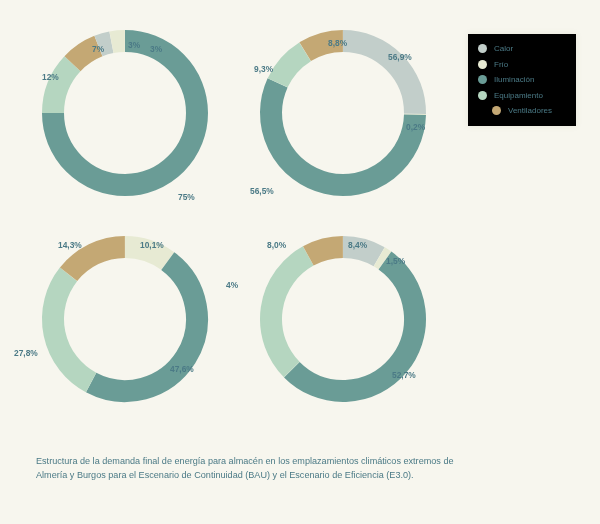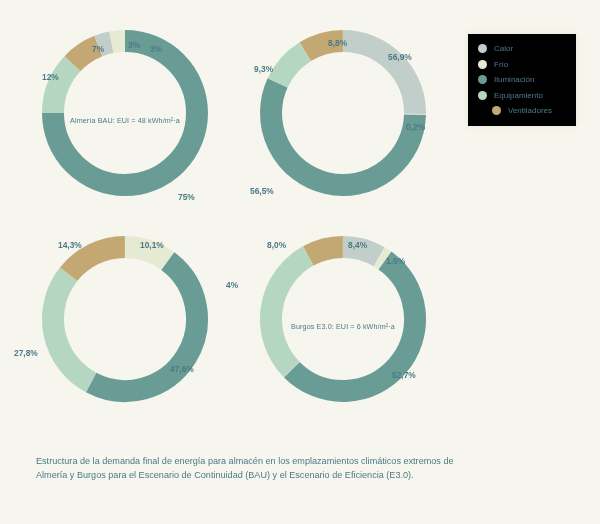--- a/index.html
+++ b/index.html
@@ -62,21 +62,20 @@
 <div class="charts-area">
 
   <div class="donut-wrap tl">
     <svg class="donut-svg" viewBox="0 0 230 215">
         <path d="M 115 29 A 72 72 0 1 1 43.00008099998482 101.10799995950002" fill="none" stroke="#6a9c96" stroke-width="22"></path>
         <path d="M 43 101.00000000000001 A 72 72 0 0 1 62.440386812389974 51.79139240367788" fill="none" stroke="#b5d6c0" stroke-width="22"></path>
         <path d="M 62.51425882565837 51.712608373134415 A 72 72 0 0 1 88.39464620196638 34.09592576470803" fill="none" stroke="#c4a874" stroke-width="22"></path>
         <path d="M 88.4950322067032 34.05609301604589 A 72 72 0 0 1 101.40247354441539 30.29563468717312" fill="none" stroke="#c2ceca" stroke-width="22"></path>
         <path d="M 101.50854534982783 30.27531794753442 A 72 72 0 0 1 114.89200004049998 29.000080999984817" fill="none" stroke="#e7ead3" stroke-width="22"></path>
       </svg>
-    <div class="center-label">Almería BAU: EUI = 48 kWh/m²·a</div>
     <div class="pct" style="left:168px;top:180px;">75%</div>
     <div class="pct" style="left:32px;top:60px;">12%</div>
     <div class="pct" style="left:82px;top:32px;">7%</div>
     <div class="pct" style="left:118px;top:28px;">3%</div>
     <div class="pct" style="left:140px;top:32px;">3%</div>
   </div>
 
   <div class="donut-wrap tr">
     <svg class="donut-svg" viewBox="0 0 230 215">
         <path d="M 115 29 A 72 72 0 0 1 186.99559132088385 101.79676242147514" fill="none" stroke="#c2ceca" stroke-width="22"></path>
@@ -106,21 +105,20 @@
   </div>
 
   <div class="donut-wrap br">
     <svg class="donut-svg" viewBox="0 0 230 215">
         <path d="M 115 29 A 72 72 0 0 1 151.16752603023517 38.7431926545196" fill="none" stroke="#c2ceca" stroke-width="22"></path>
         <path d="M 151.26087051777478 38.79751396211586 A 72 72 0 0 1 156.86589640137282 42.423155440826974" fill="none" stroke="#e7ead3" stroke-width="22"></path>
         <path d="M 156.95371453613748 42.48602016081723 A 72 72 0 1 1 63.84537504359146 151.66758673520167" fill="none" stroke="#6a9c96" stroke-width="22"></path>
         <path d="M 63.76943124093145 151.59079782551714 A 72 72 0 0 1 80.21913340076246 37.95801939496156" fill="none" stroke="#b5d6c0" stroke-width="22"></path>
         <path d="M 80.3137354646765 37.90591903684182 A 72 72 0 0 1 114.89200004049998 29.000080999984817" fill="none" stroke="#c4a874" stroke-width="22"></path>
       </svg>
-    <div class="center-label">Burgos E3.0: EUI = 6 kWh/m²·a</div>
     <div class="pct" style="left:120px;top:22px;">8,4%</div>
     <div class="pct" style="left:158px;top:38px;">1,5%</div>
     <div class="pct" style="left:164px;top:152px;">52,7%</div>
     <div class="pct" style="left:-2px;top:62px;">4%</div>
     <div class="pct" style="left:39px;top:22px;">8,0%</div>
   </div>
 
 </div>
 
 <div class="legend">

